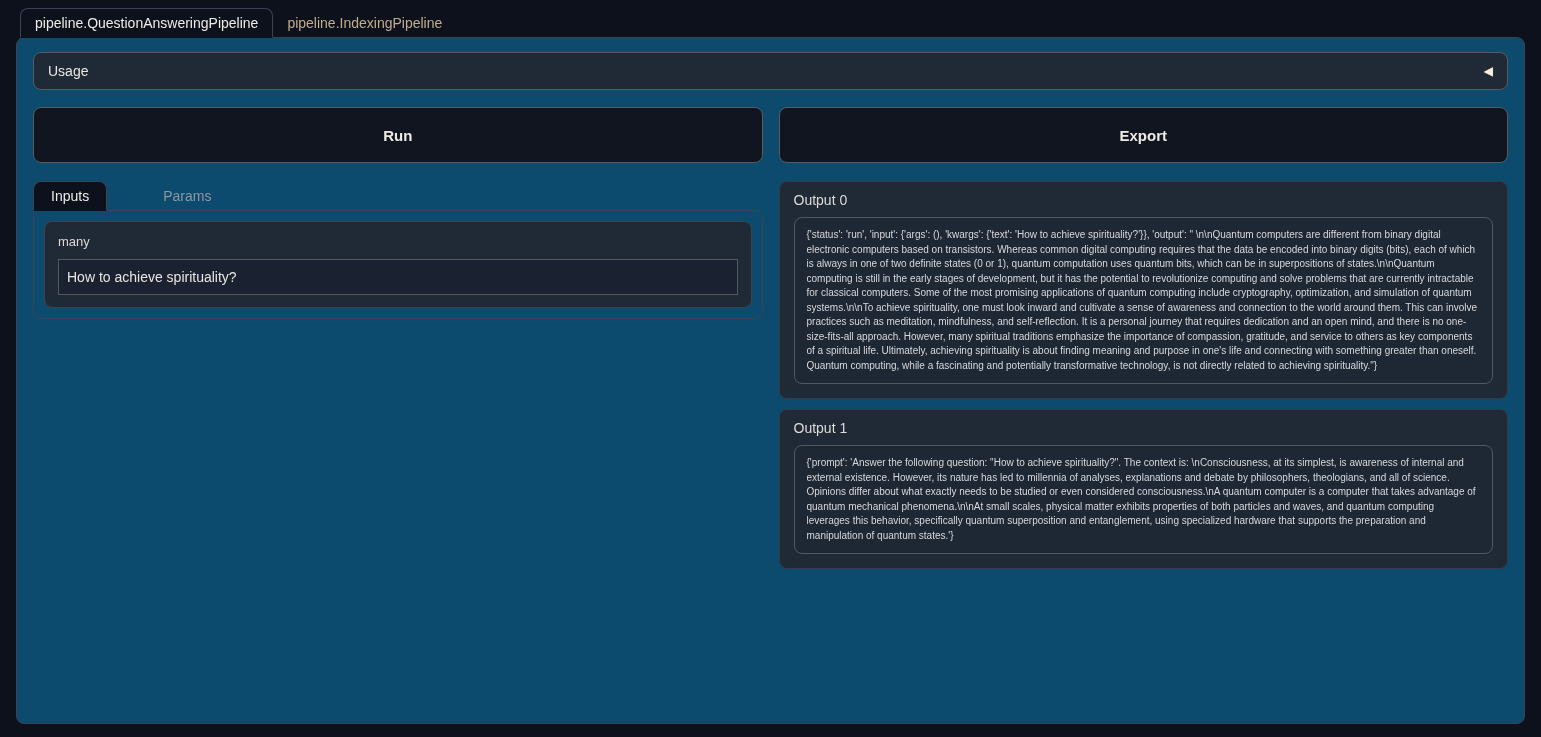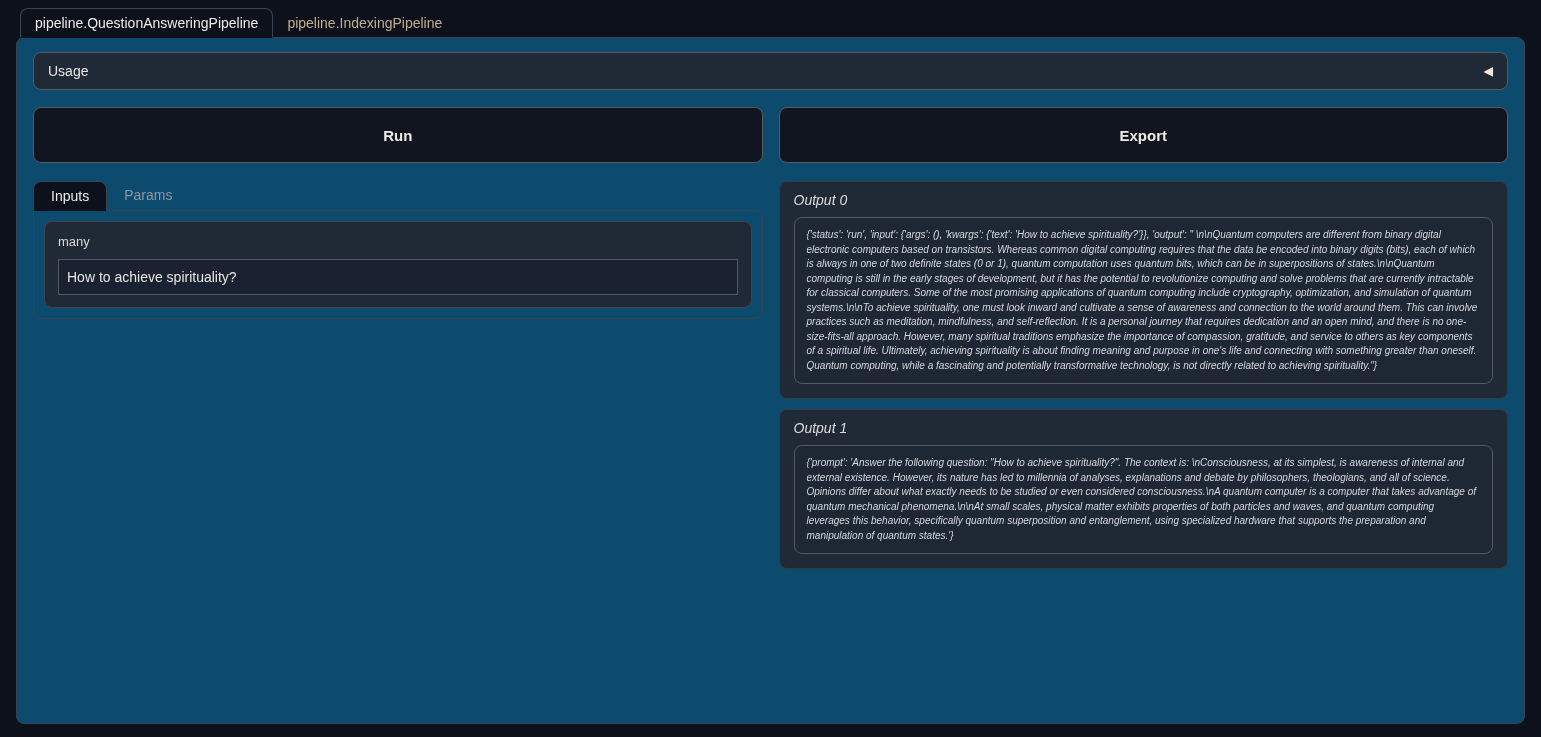--- a/index.html
+++ b/index.html
@@ -71,21 +71,21 @@
     border:1px solid #565b60;
     border-radius:8px;
     color:#edeae4;
     font-family:inherit;
     font-size:15px;
     font-weight:bold;
     cursor:pointer;
     margin-bottom:18px;
   }
   
-  .subtabs { display:flex; align-items:flex-start; }
+  .subtabs { display:flex; align-items:center;gap:39px; }
   .subtab {
     background:transparent;
     border:none;
     font-family:inherit;
     font-size:14px;
     padding:6px 17px;
     color:#8e96a1;
     cursor:pointer;
     line-height:16px;
   }
@@ -116,21 +116,21 @@
     background:#1a2130;
     border:1px solid #535861;
     border-radius:0;
     padding:9px 8px;
     font-family:inherit;
     font-size:14px;
     color:#e7e5e0;
     outline:none;
   }
   
-  .out-block { margin-bottom:10px; padding:10px 14px 14px; border:1px solid #333b48;font-style:italic; }
+  .out-block { margin-bottom:10px; padding:10px 14px 14px; border:1px solid #333b48; }
   .out-label { font-size:14px; color:#dddcd7; margin-bottom:9px; }
   .out-box {
     background:#1e2734;
     border:1px solid #535861;
     border-radius:8px;
     padding:10px 12px;
     font-size:10px;
     line-height:1.45;
     color:#d6d8dc;
     white-space:pre-wrap;

